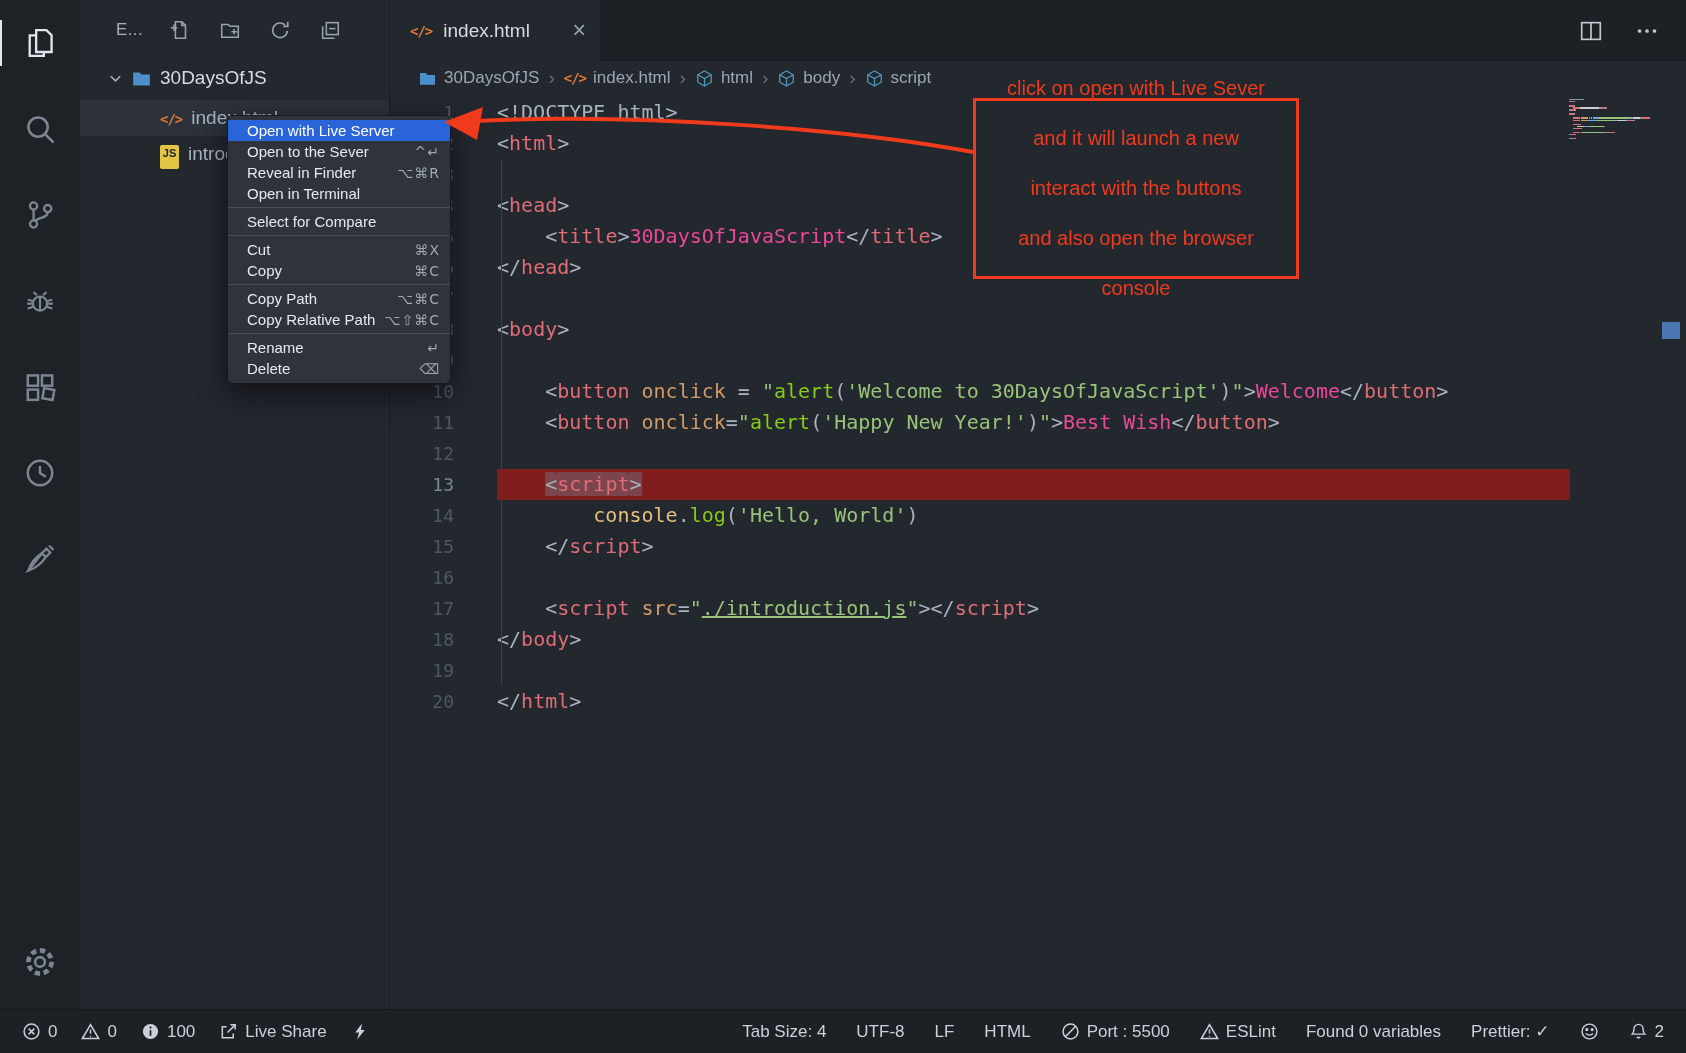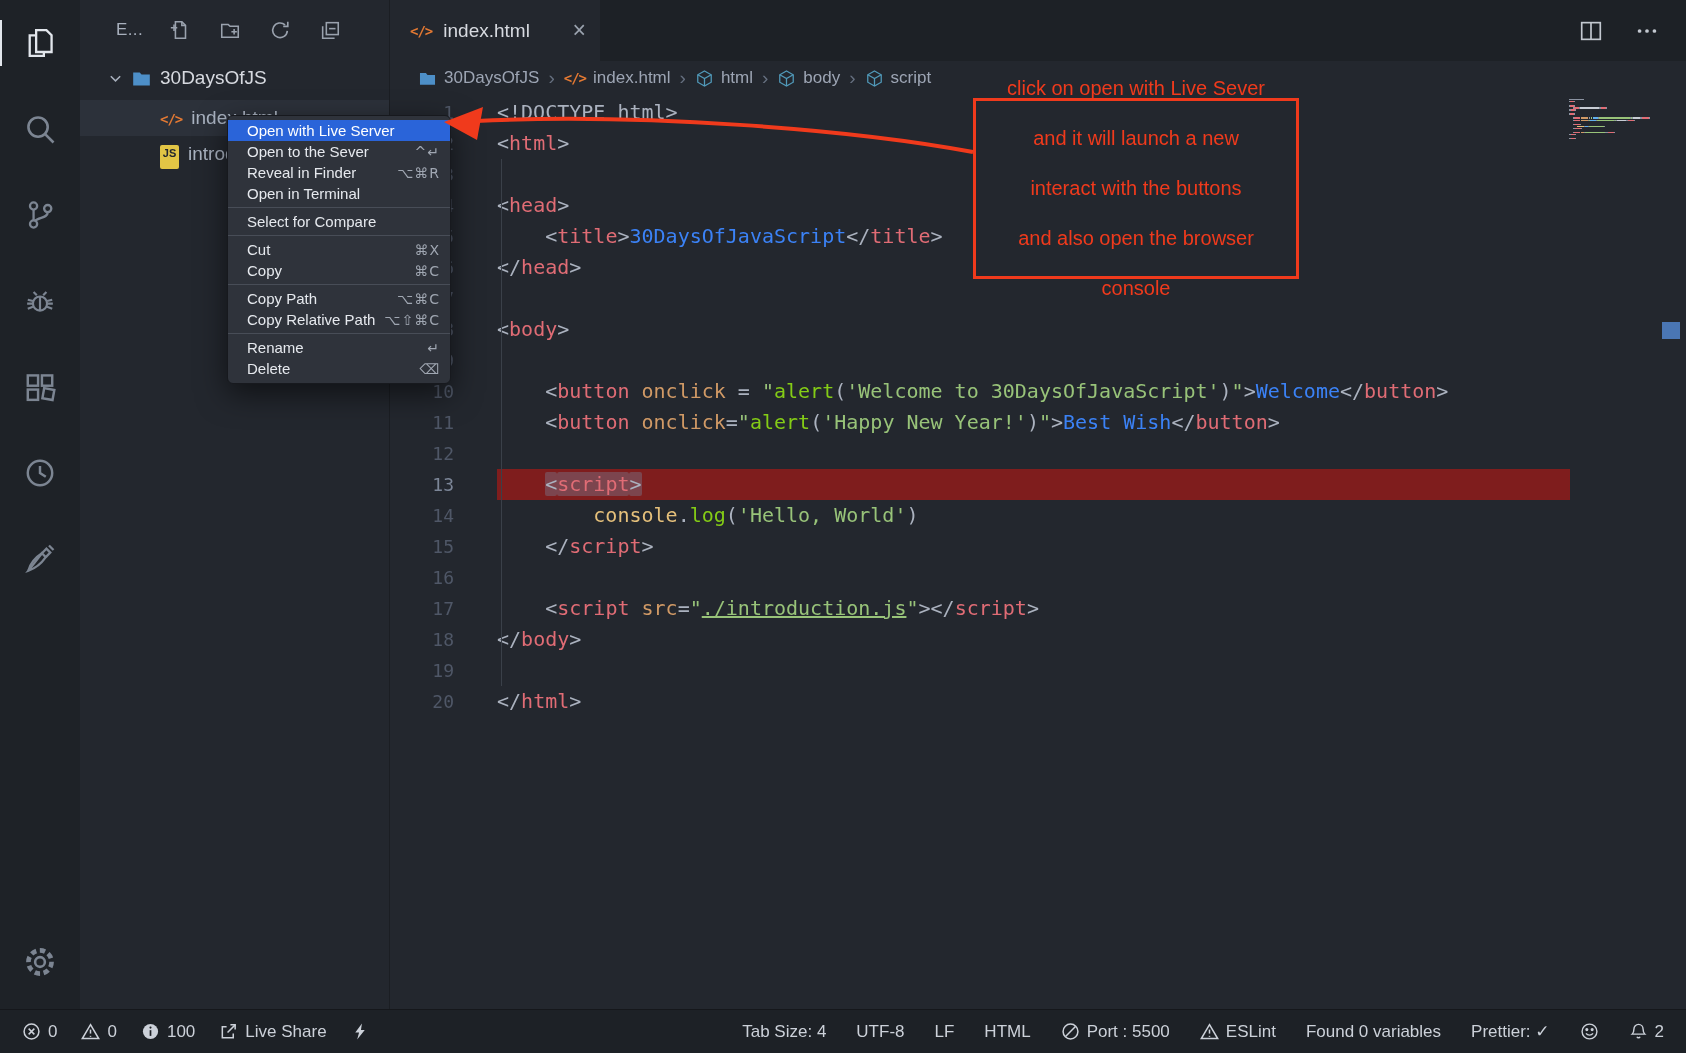--- a/index.html
+++ b/index.html
@@ -55,21 +55,21 @@
   .lc{flex:1;margin-left:43px;margin-right:116px;white-space:pre;font-size:20px;line-height:31px;}
   .code-line.current .ln{color:#7c8698;}
   .code-line.current .lc{background:#7f1d1d;}
   .indent-guide{position:absolute;left:111px;top:64px;width:1px;height:527px;background:#3a4049;}
   .tok.plain{color:#abb2bf}
   .tok.tag{color:#e06c75}
   .tok.attr{color:#d19a66}
   .tok.str{color:#98c379}
   .tok.fn{color:#84cc16}
   .tok.obj{color:#e5c07b}
-  .tok.text{color:#3b82f6}
+  .tok.text{color:#ec4899}
   .tok.link{color:#98c379;text-decoration:underline;}
   .tok.hl{background:rgba(121,134,158,.38);border-radius:2px;}
 
   .minimap{position:absolute;left:1566px;top:97px;width:102px;height:50px;cursor:pointer;}
   .overview-marker{position:absolute;left:1662px;top:322px;width:18px;height:17px;background:rgba(88,145,225,.75);}
 
   
   .context-menu{position:absolute;left:227px;top:115px;width:224px;background:#2f333b;border:1px solid #17191e;border-radius:6px;box-shadow:0 10px 30px rgba(0,0,0,.55);padding:4px 0;z-index:50;font-size:15px;font-family:"Liberation Sans","DejaVu Sans",sans-serif;}
   .menu-item{height:21px;display:flex;align-items:center;padding:0 10px 0 19px;color:#e6e9ee;cursor:pointer;}
   .menu-item.highlighted{background:#2a64d9;color:#fff;}

